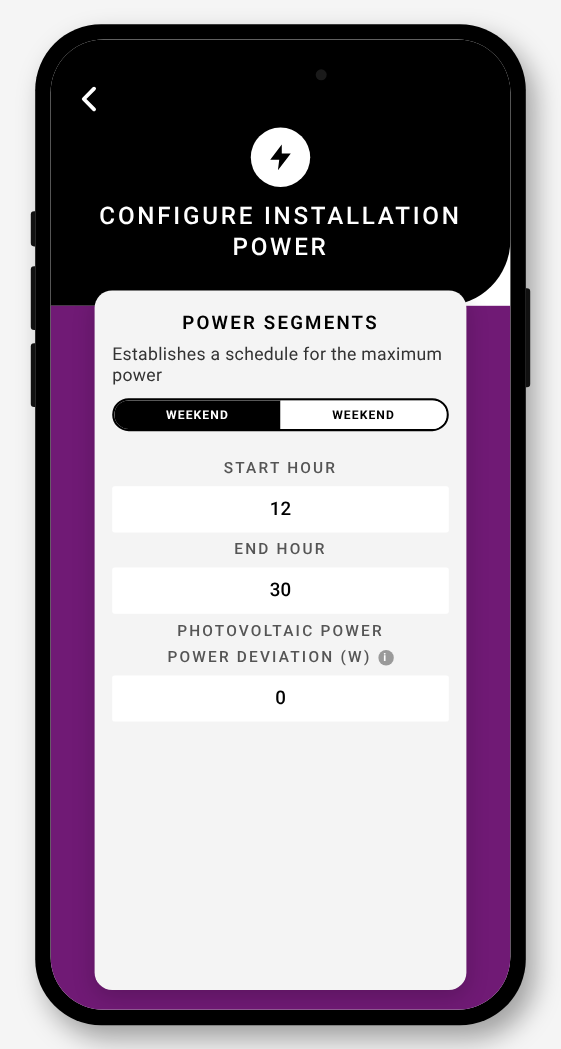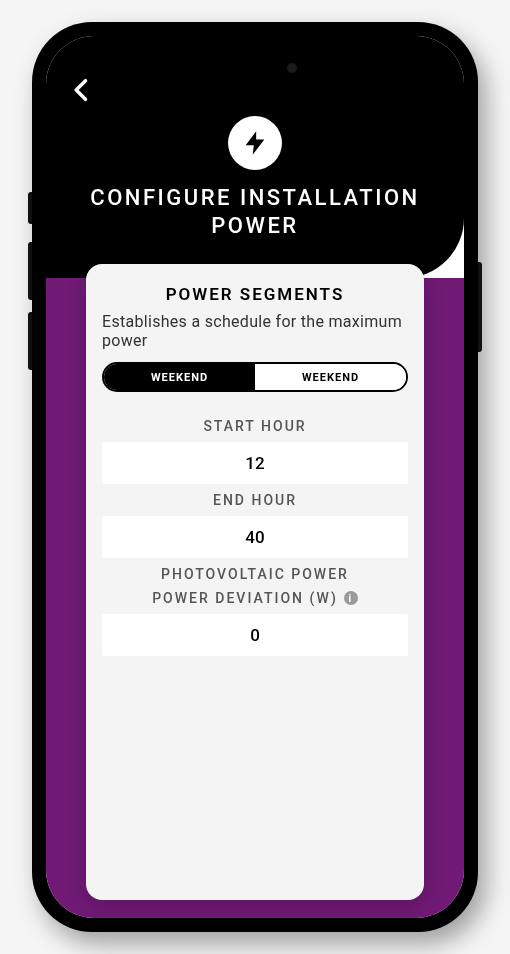--- a/index.html
+++ b/index.html
@@ -216,21 +216,21 @@
 
         <div class="form">
 
           <div class="field">
             <div class="label">START HOUR</div>
             <div class="input">12</div>
           </div>
 
           <div class="field">
             <div class="label">END HOUR</div>
-            <div class="input">40</div>
+            <div class="input">30</div>
           </div>
 
           <div class="field">
             <div class="label">PHOTOVOLTAIC POWER</div>
           </div>
 
           <div class="field">
             <div class="label">
               <span>POWER DEVIATION (W)</span>
               <span class="info">i</span>

